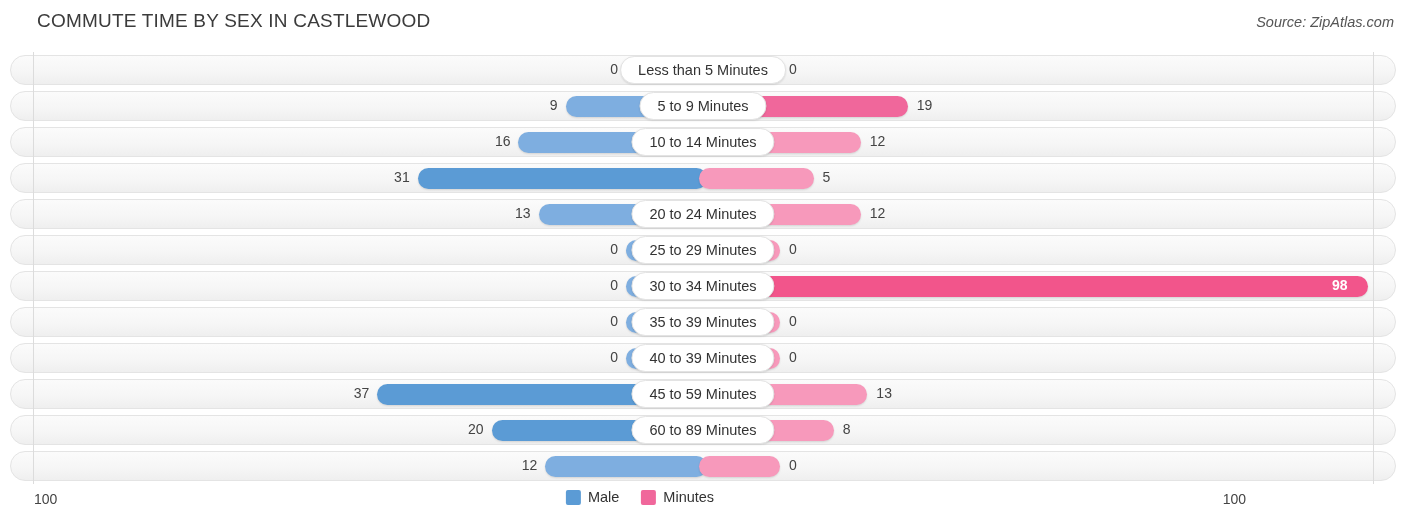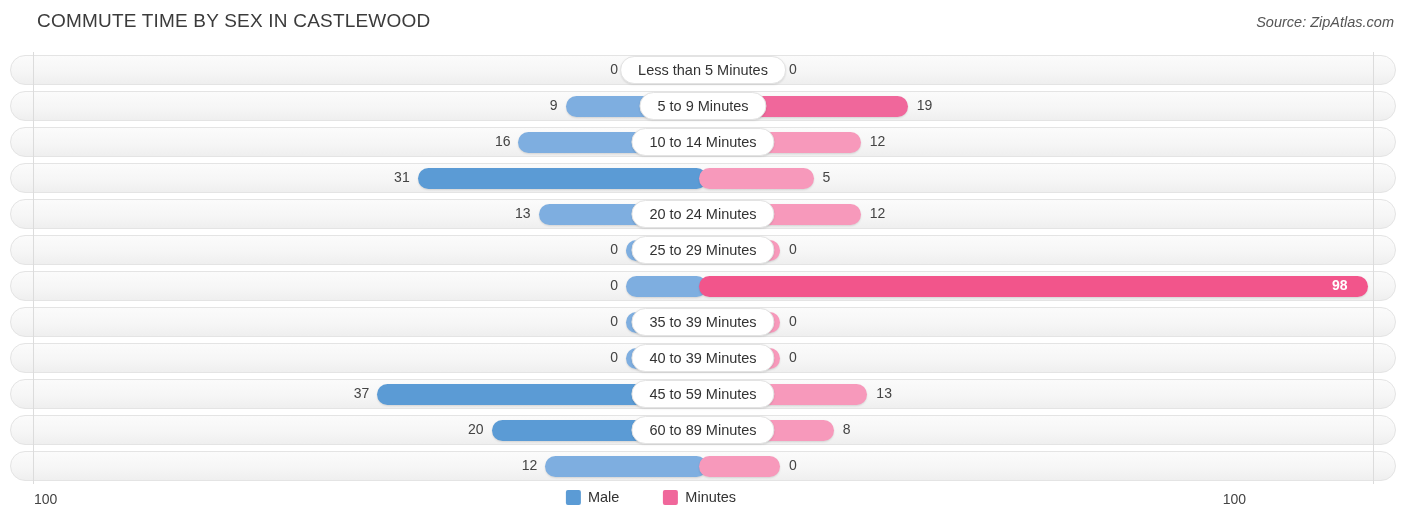--- a/index.html
+++ b/index.html
@@ -63,21 +63,21 @@
 
   .footer { position:absolute; left:0; bottom:8px; width:1280px; height:28px; }
   .axis-label { position:absolute; top:4px; font-size:14px; color:#444; }
   .axis-label.l { left:34px; }
   .axis-label.r { right:34px; }
 
   .legend {
     position:absolute; left:50%; top:2px; transform:translateX(-50%);
     display:flex; align-items:center; gap:22px;
   }
-  .legend-item { display:flex; align-items:center; gap:7px;margin-left:22px; }
+  .legend-item { display:flex; align-items:center; gap:7px; }
   .swatch { width:15px; height:15px; border-radius:2px; display:inline-block; }
   .legend-label { font-size:14.5px; color:#333; }
 </style>
 </head>
 <body>
 
 <div class="chart-wrap">
 
   <div class="title">COMMUTE TIME BY SEX IN CASTLEWOOD</div>
   <div class="source">Source: ZipAtlas.com</div>
@@ -130,20 +130,21 @@
         <div class="val left" style="right: 788px;">0</div>
         <div class="val right" style="left: 789px;">0</div>
         <div class="pill">25 to 29 Minutes</div>
       </div>
       <div class="row">
         <div class="track"></div>
         <div class="bar male bar-shadow" style="left: 626px; width: 81px;"></div>
         <div class="bar female bar-shadow max" style="left: 699px; width: 669px;"></div>
         <div class="val left" style="right: 788px;">0</div>
         <div class="val right inside" style="left: 1332px;">98</div>
+        <div class="pill">30 to 34 Minutes</div>
       </div>
       <div class="row">
         <div class="track"></div>
         <div class="bar male bar-shadow" style="left: 626px; width: 81px;"></div>
         <div class="bar female bar-shadow" style="left: 699px; width: 81px;"></div>
         <div class="val left" style="right: 788px;">0</div>
         <div class="val right" style="left: 789px;">0</div>
         <div class="pill">35 to 39 Minutes</div>
       </div>
       <div class="row">

